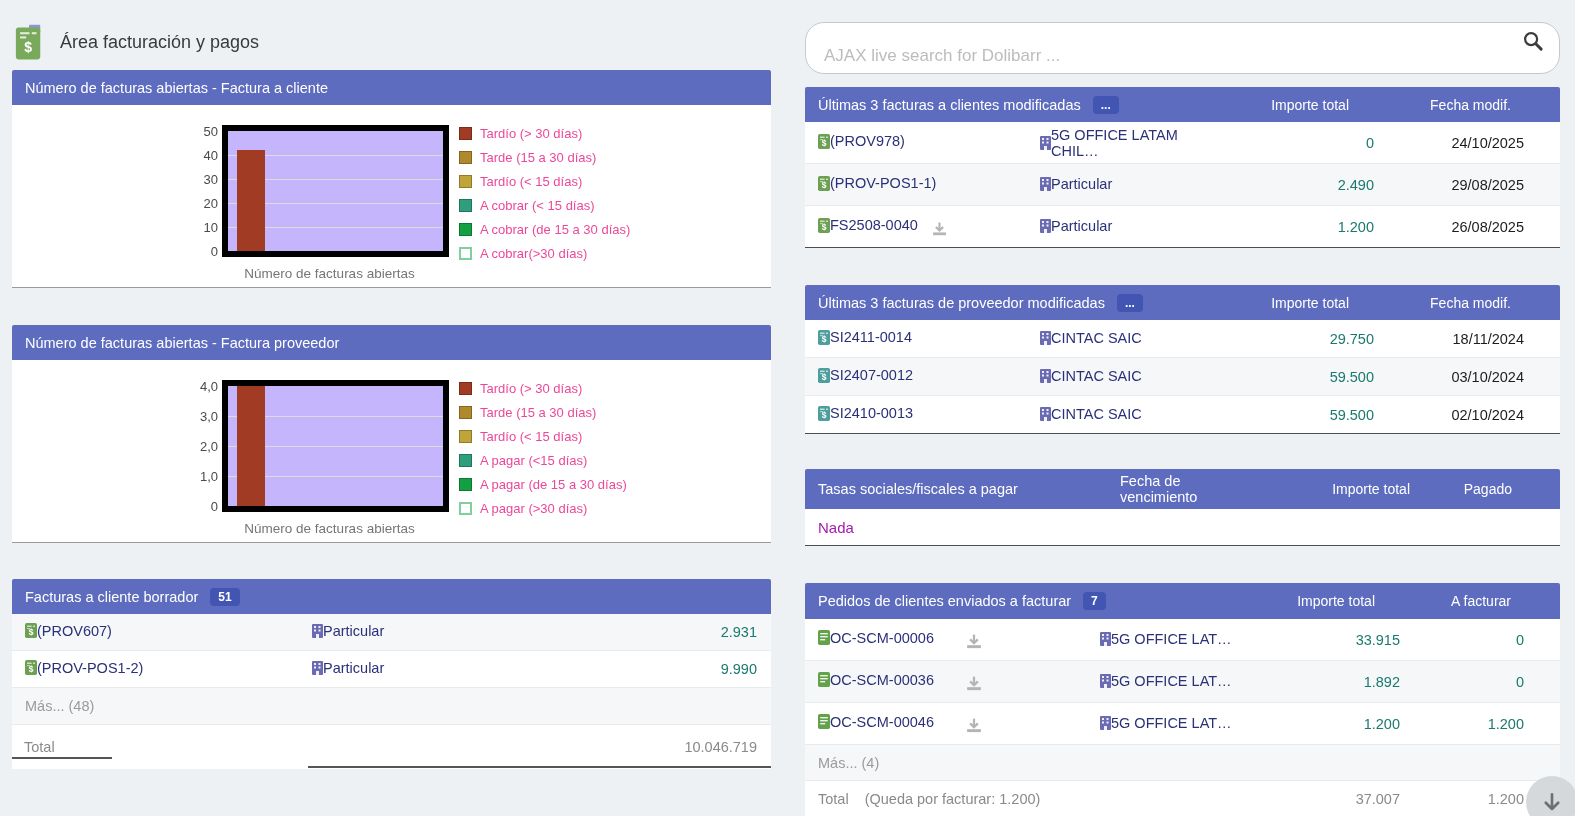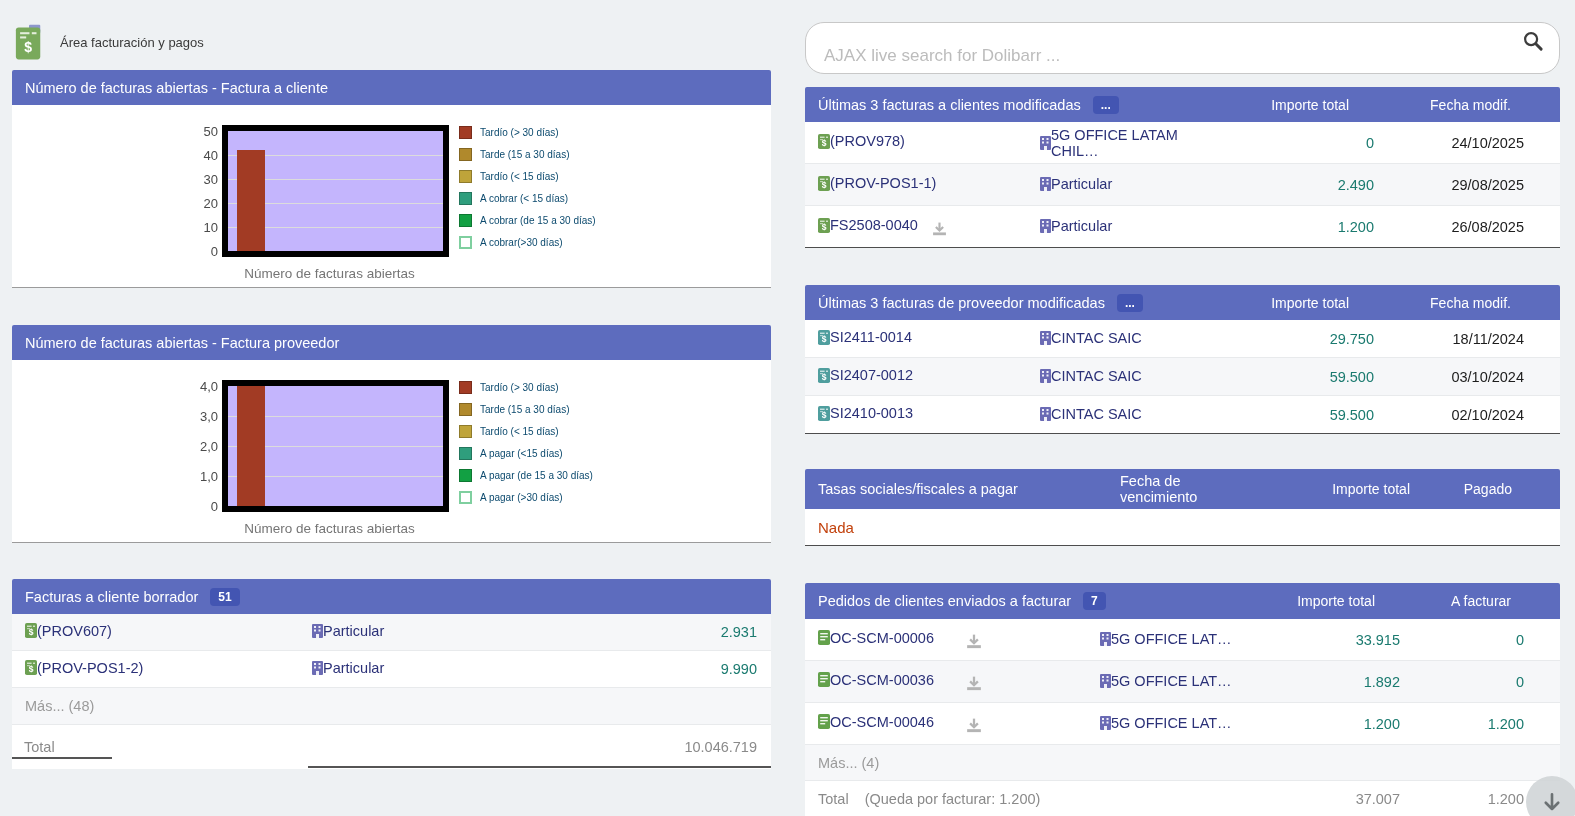--- a/index.html
+++ b/index.html
@@ -10,21 +10,21 @@
     -webkit-font-smoothing:antialiased;
   }
   a { text-decoration:none; cursor:pointer; }
 
   
   .left-col  { position:absolute; left:12px;  top:0; width:759px; }
   .right-col { position:absolute; left:805px; top:0; width:755px; }
 
   
   .page-header { display:flex; align-items:center; gap:16px; margin-top:22px; height:40px; padding-left:2px; }
-  .page-title { font-size:13px; color:#3a3a3a; }
+  .page-title { font-size:18px; color:#3a3a3a; }
 
   
   .box { margin-top:37px; }
   .box.first { margin-top:8px; }
   .box-title {
     background:#5d6cbe; color:#fff; height:35px; display:flex; align-items:center;
     padding:0 13px; font-size:14.5px; border-radius:2px 2px 0 0; gap:12px;
   }
   .t-spacer { flex:1; }
   .t-badge {
@@ -37,21 +37,21 @@
   .chart-body { background:#fff; border-bottom:1px solid #9b9b9b; display:flex; padding:20px 0 6px; }
   .plot-wrap { width:215px; margin-left:210px; position:relative; }
   .plot { position:relative; width:215px; height:120px; border:6px solid #000000; background:#c4b5fd; box-sizing:content-box; }
   .grid { position:absolute; left:0; right:0; height:1px; background:#dcdcdc; }
   .tick { position:absolute; right:calc(100% + 10px); transform:translateY(-50%); font-size:13px; color:#4a4a4a; white-space:nowrap; }
   .bar  { position:absolute; left:9px; bottom:0; width:28px; }
   .x-label { text-align:center; margin-top:9px; color:#757575; font-size:13.5px; white-space:nowrap; }
   .legend { margin-left:22px; display:flex; flex-direction:column; gap:9px; padding-top:1px; }
   .legend-item { display:flex; align-items:center; gap:8px; }
   .swatch { width:13px; height:13px; box-sizing:border-box; flex:none; }
-  .legend-label { font-size:10px; color:#0c4a6e; white-space:nowrap; }
+  .legend-label { font-size:13px; color:#ec4899; white-space:nowrap; }
 
   
   .rt-table { width:100%; border-collapse:collapse; background:#fff; font-size:14.5px; }
   .rt-table td { border-top:1px solid #e8eaec; padding:0; }
   .rt-table tr:first-child td { border-top:none; }
   .row-even { background:#f6f7f9; }
   .dark-bottom { border-bottom:1px solid #4d4d4d; }
   .c-ref  { padding-left:13px !important; }
   .ref-link, .comp-link { color:#2b3178; display:inline-flex; align-items:center; gap:0; }
   .amount { color:#1a7a6f; }
@@ -97,21 +97,21 @@
   .search-wrap { position:relative; margin-top:22px; }
   .search-input {
     width:100%; height:52px; box-sizing:border-box; border:1px solid #c8c8c8; border-radius:19px;
     padding:16px 52px 0 18px; font-size:17px; color:#737373; background:#fff; outline:none;
     font-family:"Liberation Sans", sans-serif;
   }
   .search-input::placeholder { color:#bcbcbc; }
   .search-icon { position:absolute; right:17px; top:9px; width:20px; height:20px; color:#3c3c3c; cursor:pointer; }
 
   
-  .empty-row { background:#fff; height:36px; display:flex; align-items:center; color:#c2410c; font-size:15px; padding-left:13px; border-bottom:1px solid #4d4d4d; }
+  .empty-row { background:#fff; height:36px; display:flex; align-items:center; color:#a21caf; font-size:15px; padding-left:13px; border-bottom:1px solid #4d4d4d; }
 
   
   .scroll-btn {
     position:absolute; left:1526px; top:776px; width:52px; height:52px; border-radius:50%;
     background:#d2d6d8; opacity:.92; display:flex; align-items:center; justify-content:center;
     color:#5f6568; cursor:pointer;
   }
 </style>
 </head>
 <body>

